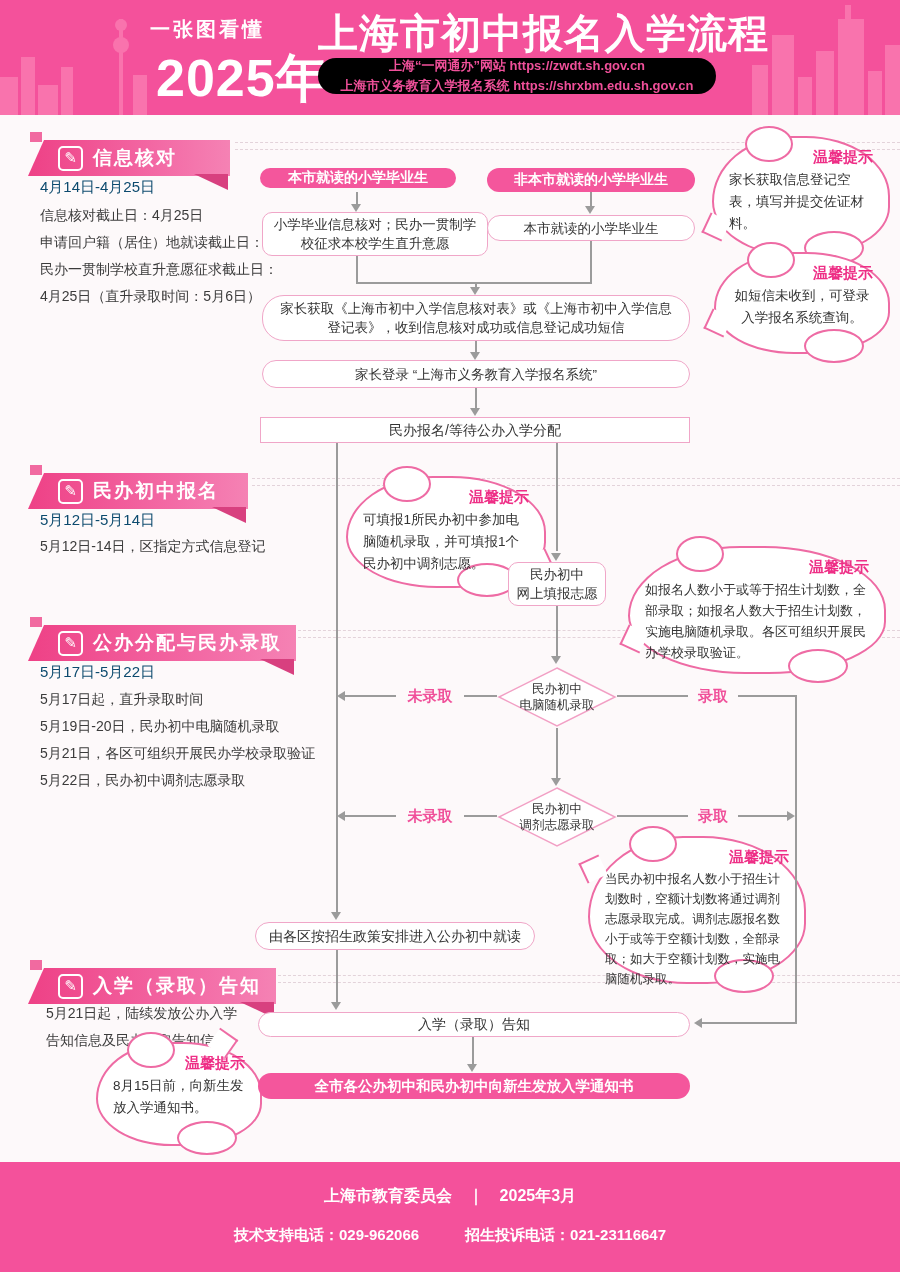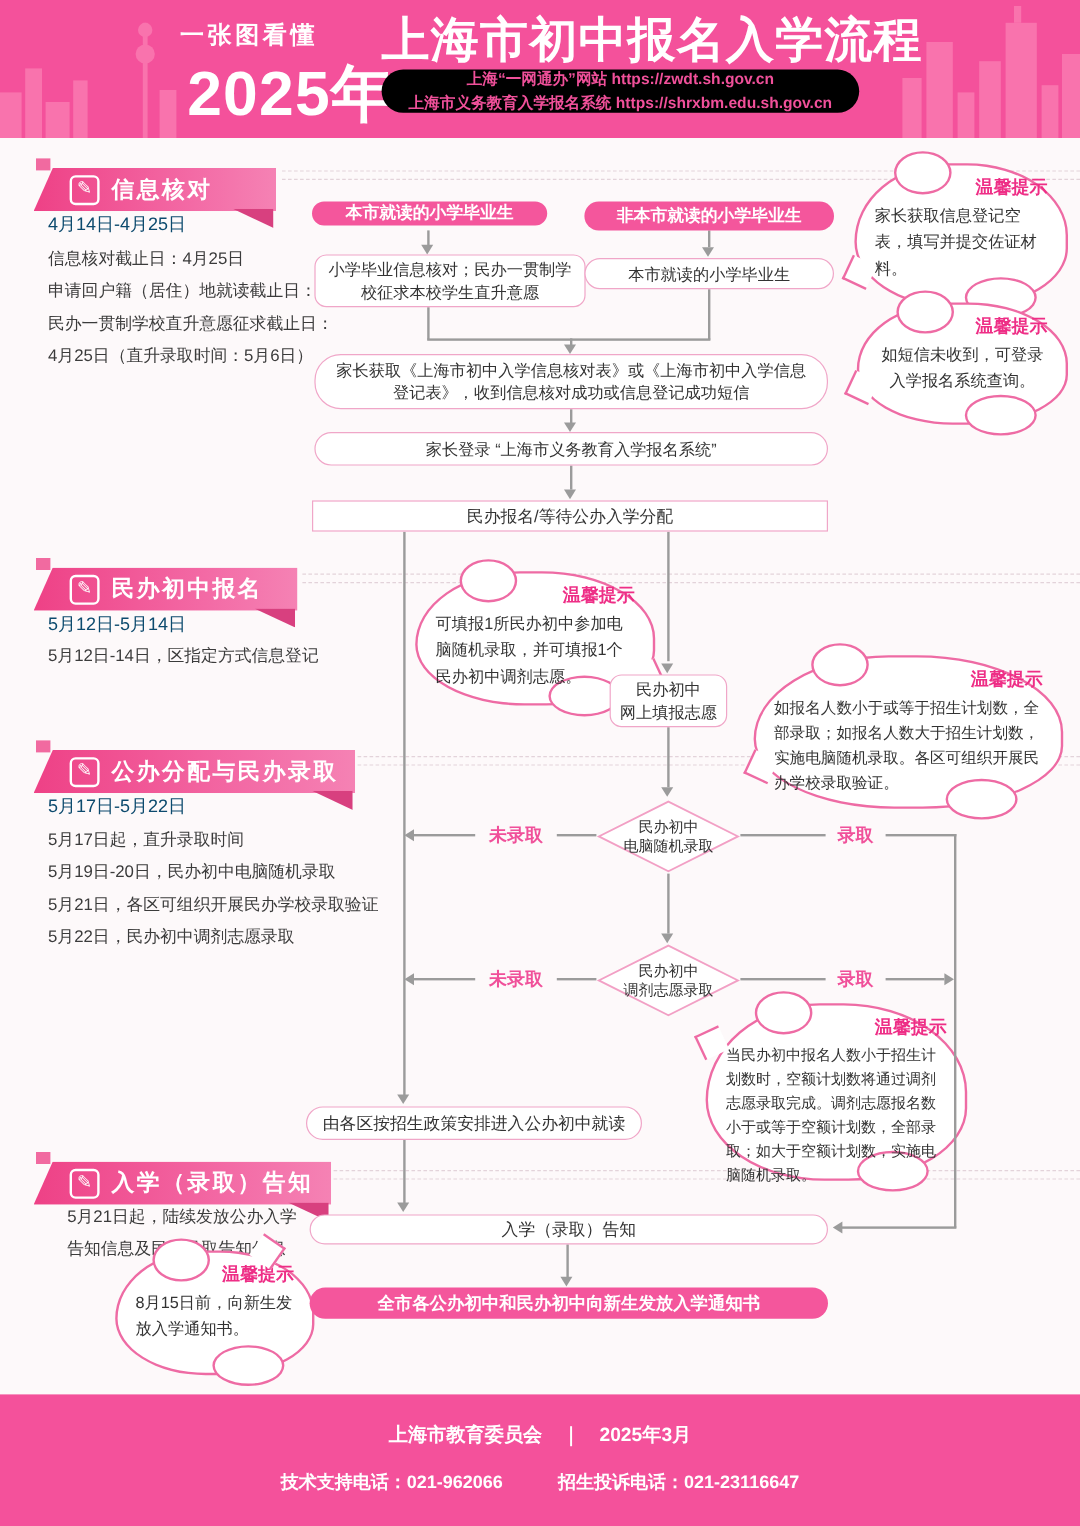--- a/index.html
+++ b/index.html
@@ -168,21 +168,21 @@
   </div>
 
   <div class="date" style="left:40px;top:663px">5月17日-5月22日</div>
   <div class="sec-text" style="left:40px;top:686px">
     <div>5月17日起，直升录取时间</div>
     <div>5月19日-20日，民办初中电脑随机录取</div>
     <div>5月21日，各区可组织开展民办学校录取验证</div>
     <div>5月22日，民办初中调剂志愿录取</div>
   </div>
 
-  <div class="sec-text" style="left:56px;top:1000px">
+  <div class="sec-text" style="left:46px;top:1000px">
     <div>5月21日起，陆续发放公办入学</div>
     <div>告知信息及民办录取告知信息</div>
   </div>
 
   <div class="cloud" style="left:712px;top:136px;width:178px;height:120px">
     <div class="tip-title">温馨提示</div>
     <div>家长获取信息登记空表，填写并提交佐证材料。</div>
     <div class="tail tail-l" style="left:-9px;bottom:16px"></div>
   </div>
 
@@ -305,18 +305,18 @@
   <div class="fbox" style="left:258px;top:1012px;width:432px;height:25px;border-radius:13px;font-size:14px">入学（录取）告知</div>
   <div class="pill" style="left:258px;top:1073px;width:432px;height:26px;border-radius:13px;font-size:14.5px">全市各公办初中和民办初中向新生发放入学通知书</div>
 
   <div class="footer">
     <div class="f1">
       <span>上海市教育委员会</span>
       <span>｜</span>
       <span>2025年3月</span>
     </div>
     <div class="f2">
-      <span>技术支持电话：021-962066</span>
+      <span>技术支持电话：029-962066</span>
       <span>招生投诉电话：021-23116647</span>
     </div>
   </div>
 
 </div>
 
 </body></html>

